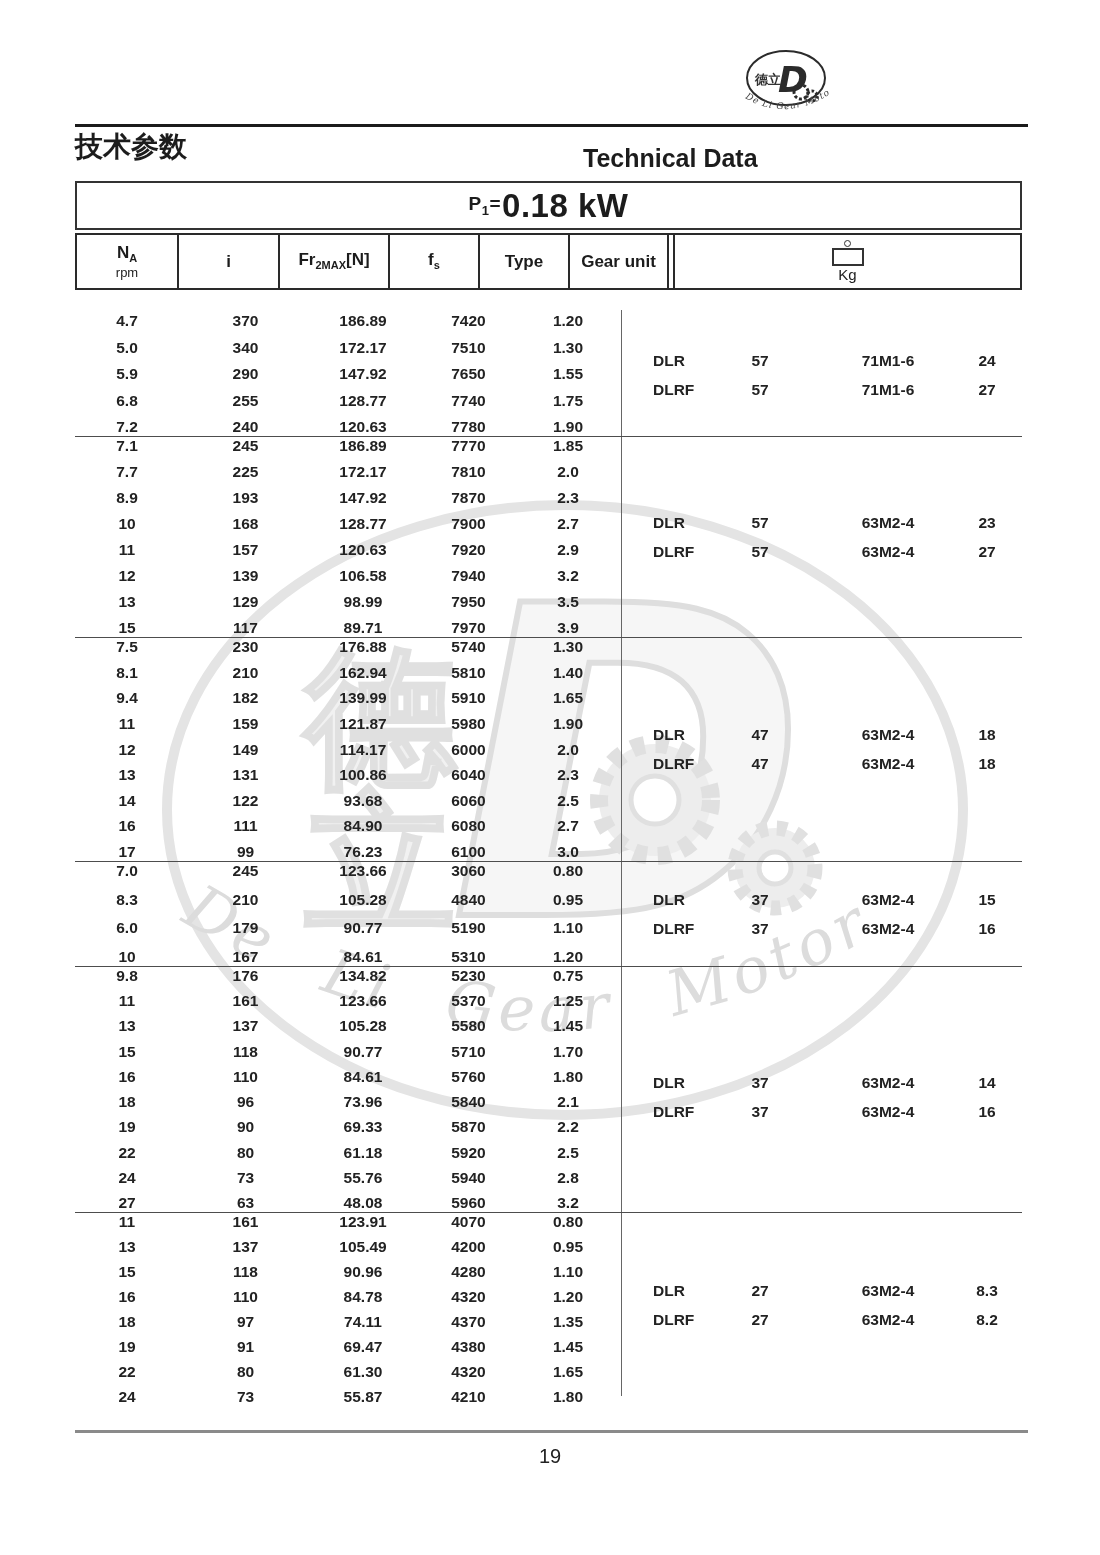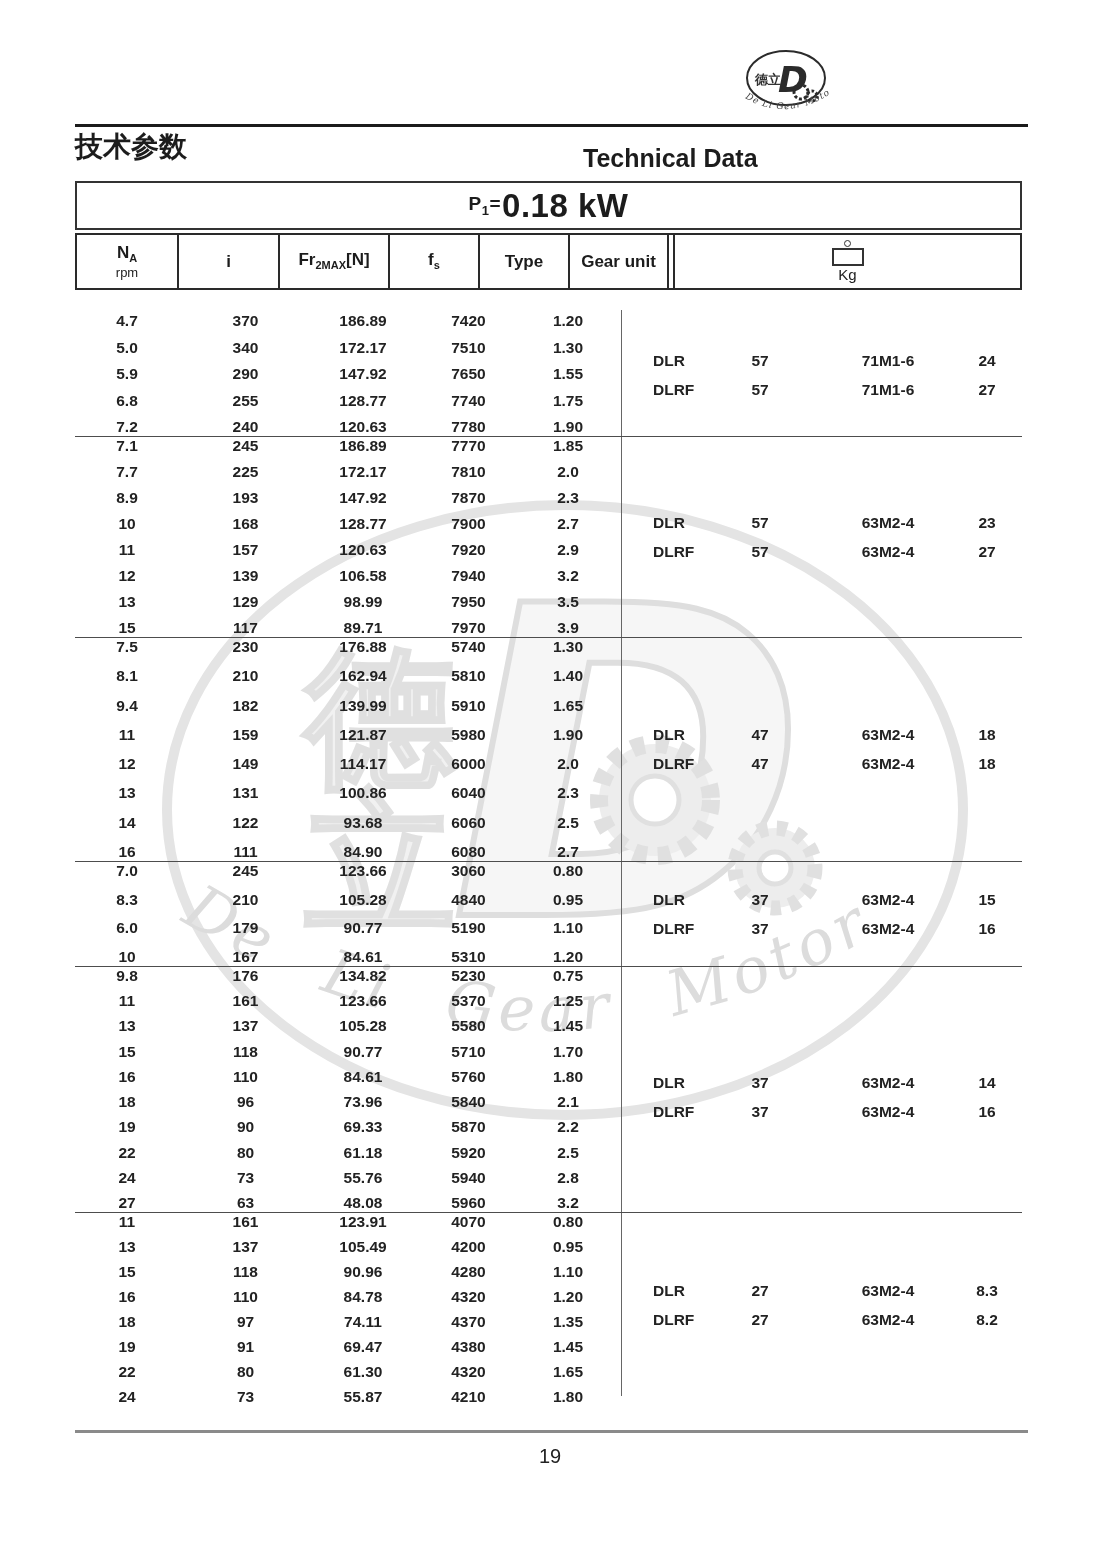--- a/index.html
+++ b/index.html
@@ -320,20 +320,27 @@
           <span class="dcell c-fr">6060</span>
           <span class="dcell c-fs">2.5</span>
         </div>
         <div class="drow">
           <span class="dcell c-na">16</span>
           <span class="dcell c-m2">111</span>
           <span class="dcell c-i">84.90</span>
           <span class="dcell c-fr">6080</span>
           <span class="dcell c-fs">2.7</span>
         </div>
+        <div class="drow">
+          <span class="dcell c-na">17</span>
+          <span class="dcell c-m2">99</span>
+          <span class="dcell c-i">76.23</span>
+          <span class="dcell c-fr">6100</span>
+          <span class="dcell c-fs">3.0</span>
+        </div>
         <div class="variants">
           <div class="vrow">
             <span class="vc-type">DLR</span>
             <span class="vc-gear">47</span>
             <span class="vc-motor">63M2-4</span>
             <span class="vc-weight">18</span>
           </div>
           <div class="vrow">
             <span class="vc-type">DLRF</span>
             <span class="vc-gear">47</span>

